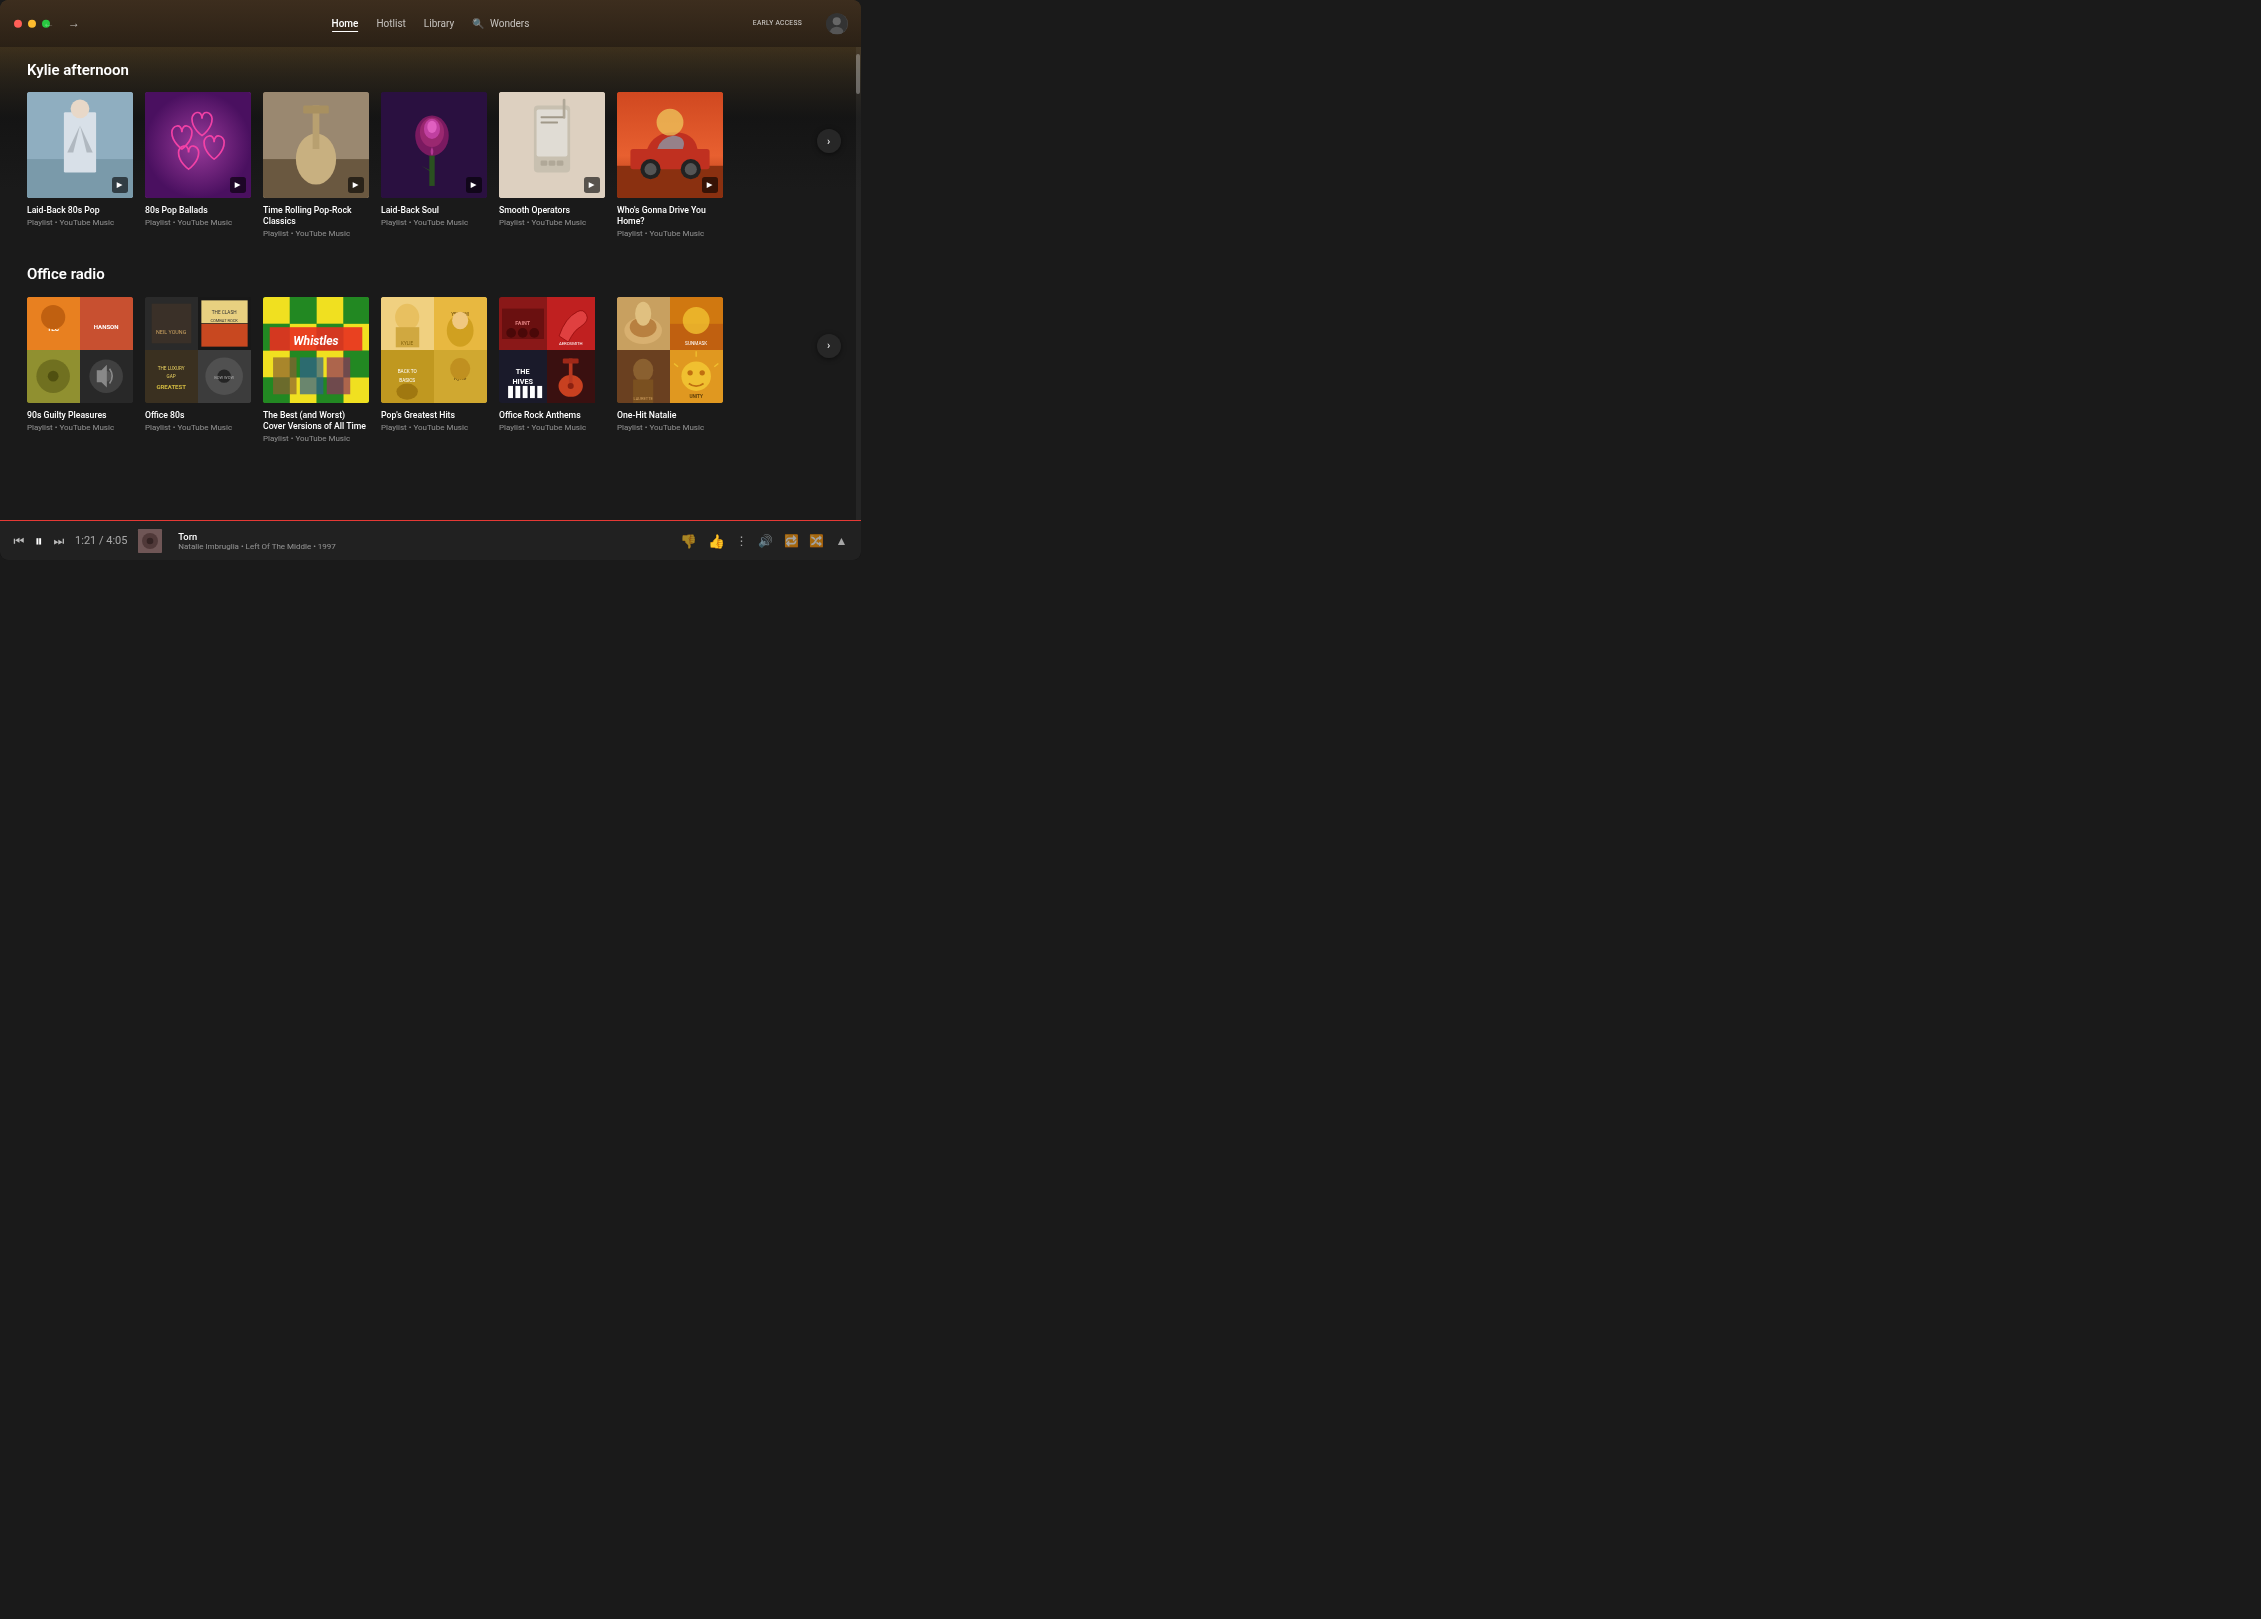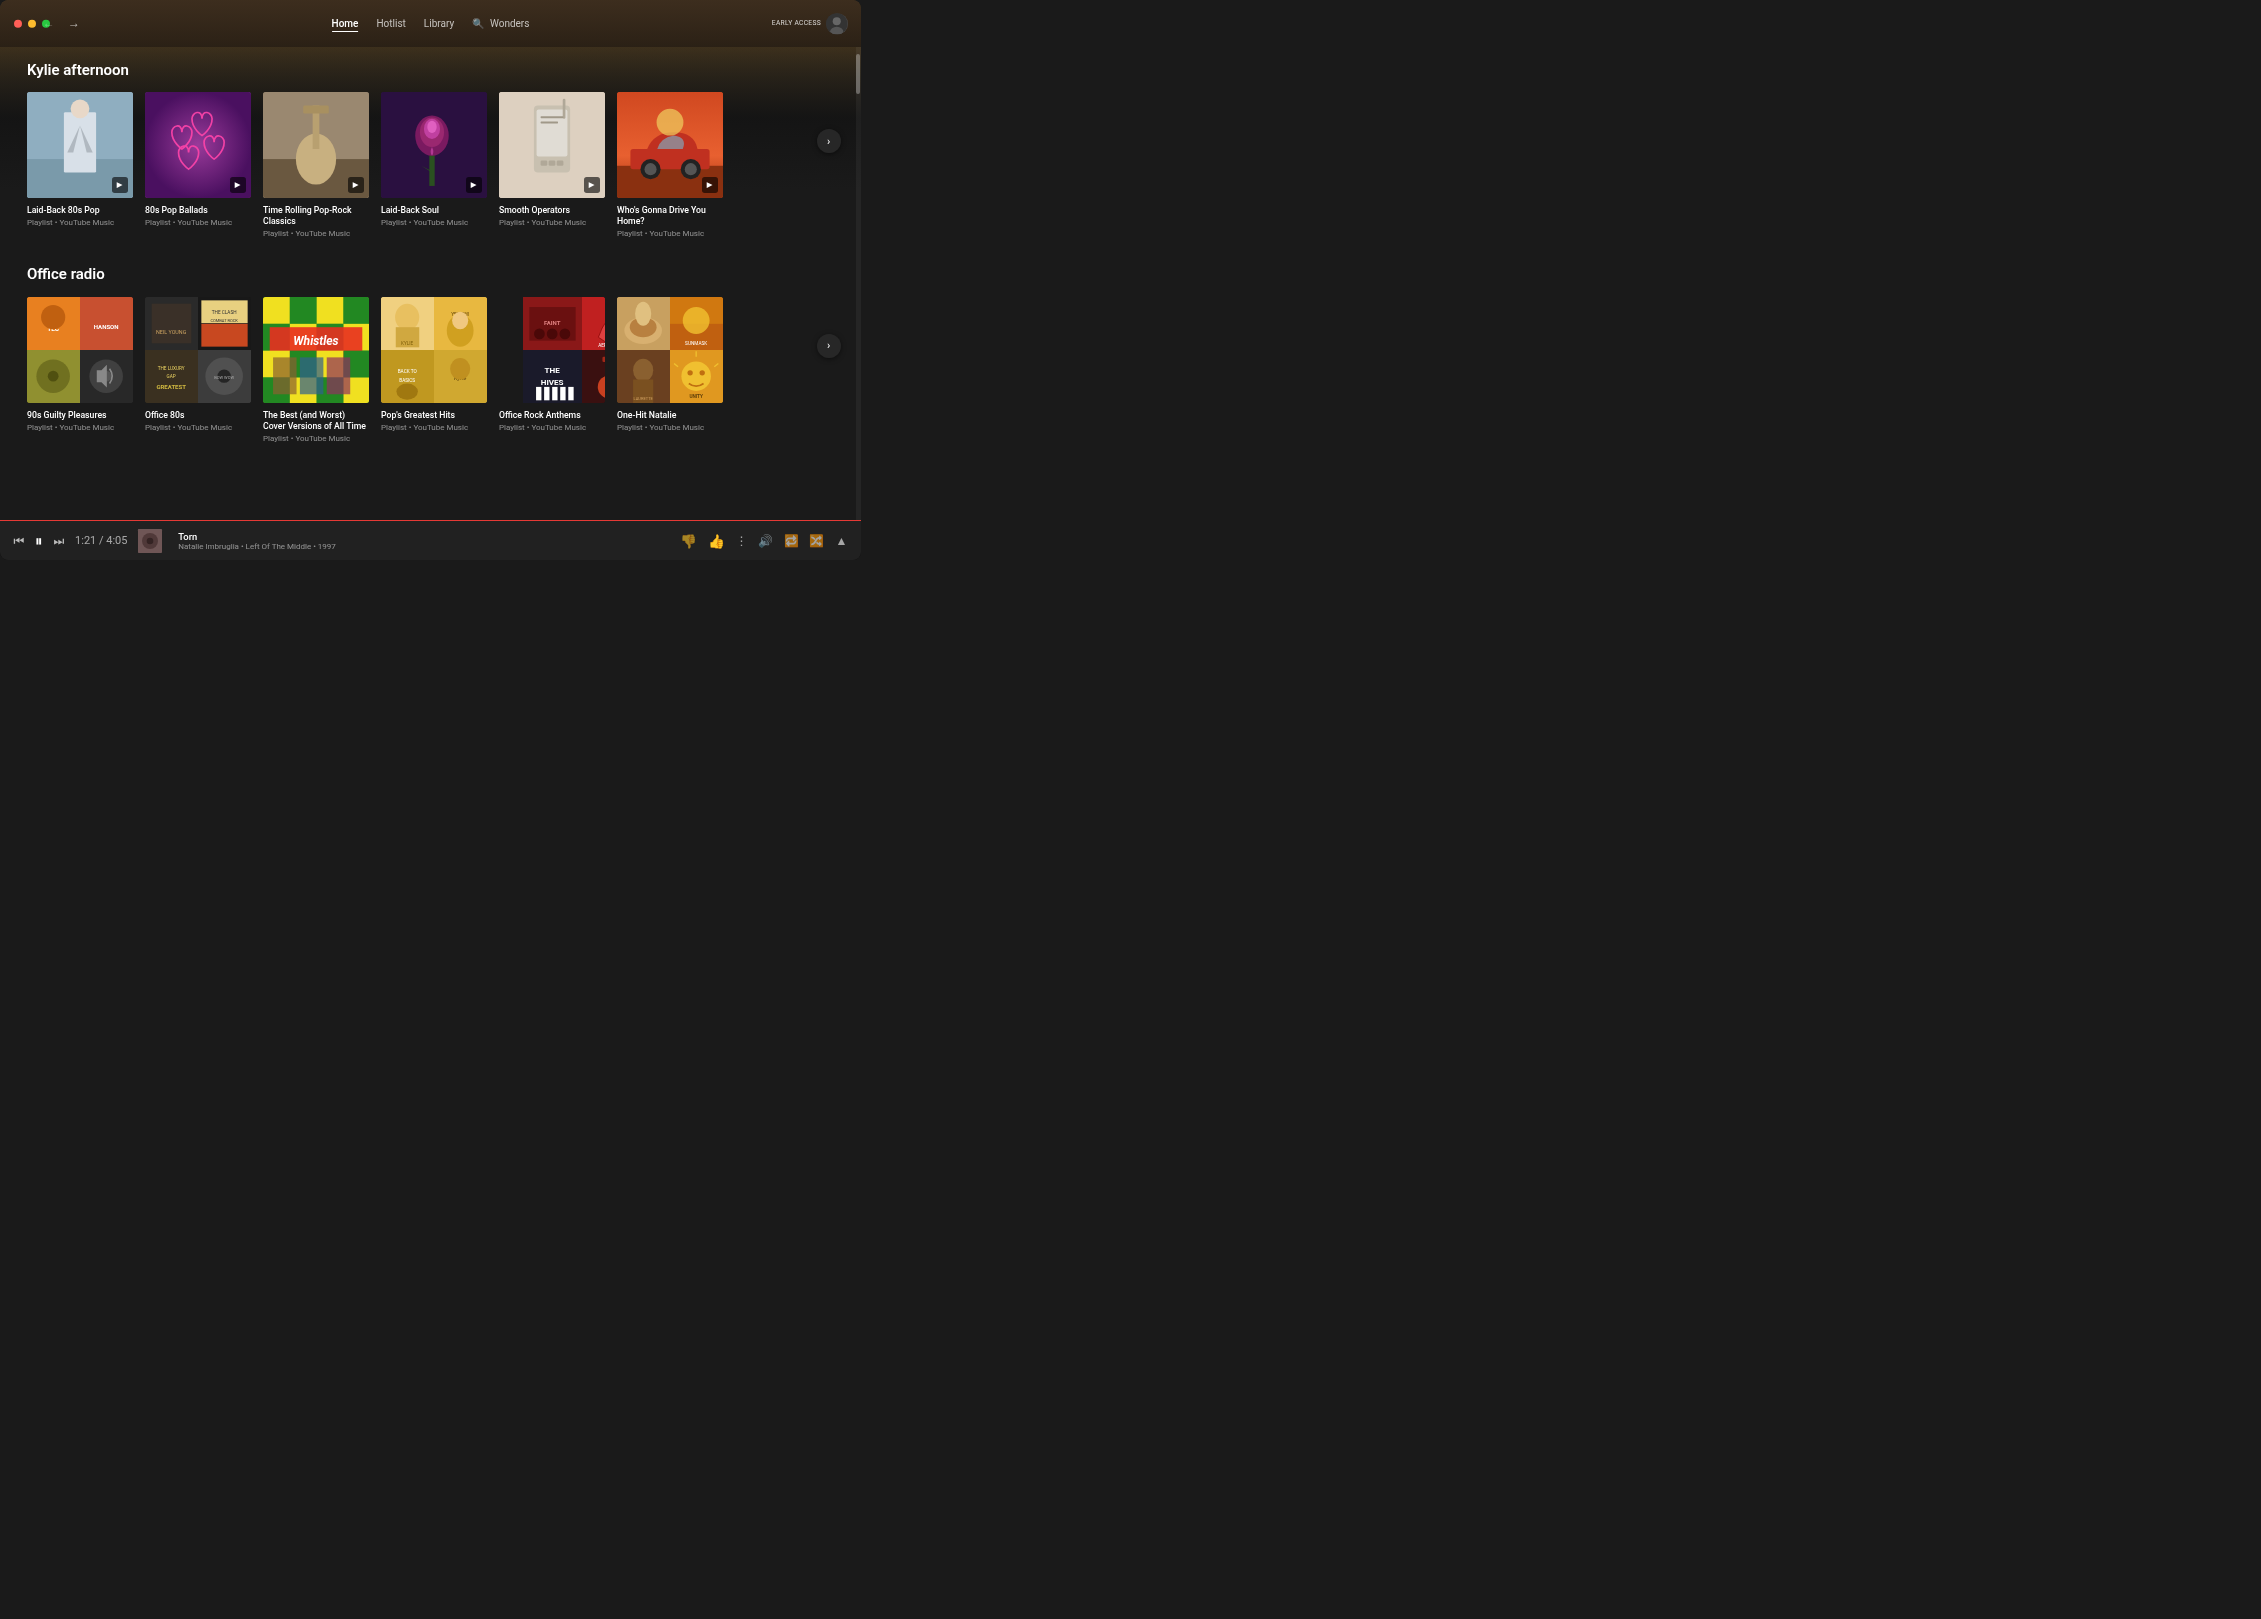--- a/index.html
+++ b/index.html
@@ -87,21 +87,21 @@
       cursor: pointer;
     }
 
     .nav-right {
       position: absolute;
       right: 13.5px;
       top: 50%;
       transform: translateY(-50%);
       display: flex;
       align-items: center;
-      gap: 5px;
+      gap: 24px;
     }
     .avatar {
       width: 21.5px; height: 21.5px;
       border-radius: 50%;
       background: linear-gradient(135deg, #2d2d2d, #555);
       display: flex; align-items: center; justify-content: center;
       font-size: 9.4px;
       cursor: pointer;
       overflow: hidden;
     }
@@ -684,21 +684,21 @@
                 </svg>
               </div>
             </div>
           </div>
           <div class="card-title">Pop's Greatest Hits</div>
           <div class="card-subtitle">Playlist • YouTube Music</div>
         </div>
 
         <div class="card">
           <div class="card-thumb">
-            <div class="quad-grid" style="width:118px;height:106px;margin-left:24px;">
+            <div class="quad-grid" style="width:96px;height:106px;">
               <div class="quad-cell" style="background:#8a1818;">
                 <svg width="53" height="53" viewBox="0 0 79 79">
                   <rect width="79" height="79" fill="#8a1818"></rect>
 
                   <rect x="5" y="15" width="69" height="50" fill="#6a1010"></rect>
                   <text x="39" y="42" text-anchor="middle" fill="#e08080" font-size="9" font-weight="bold">FAINT</text>
 
                   <ellipse cx="20" cy="55" rx="8" ry="8" fill="#4a0808"></ellipse>
                   <ellipse cx="39" cy="55" rx="8" ry="8" fill="#4a0808"></ellipse>
                   <ellipse cx="58" cy="55" rx="8" ry="8" fill="#4a0808"></ellipse>

